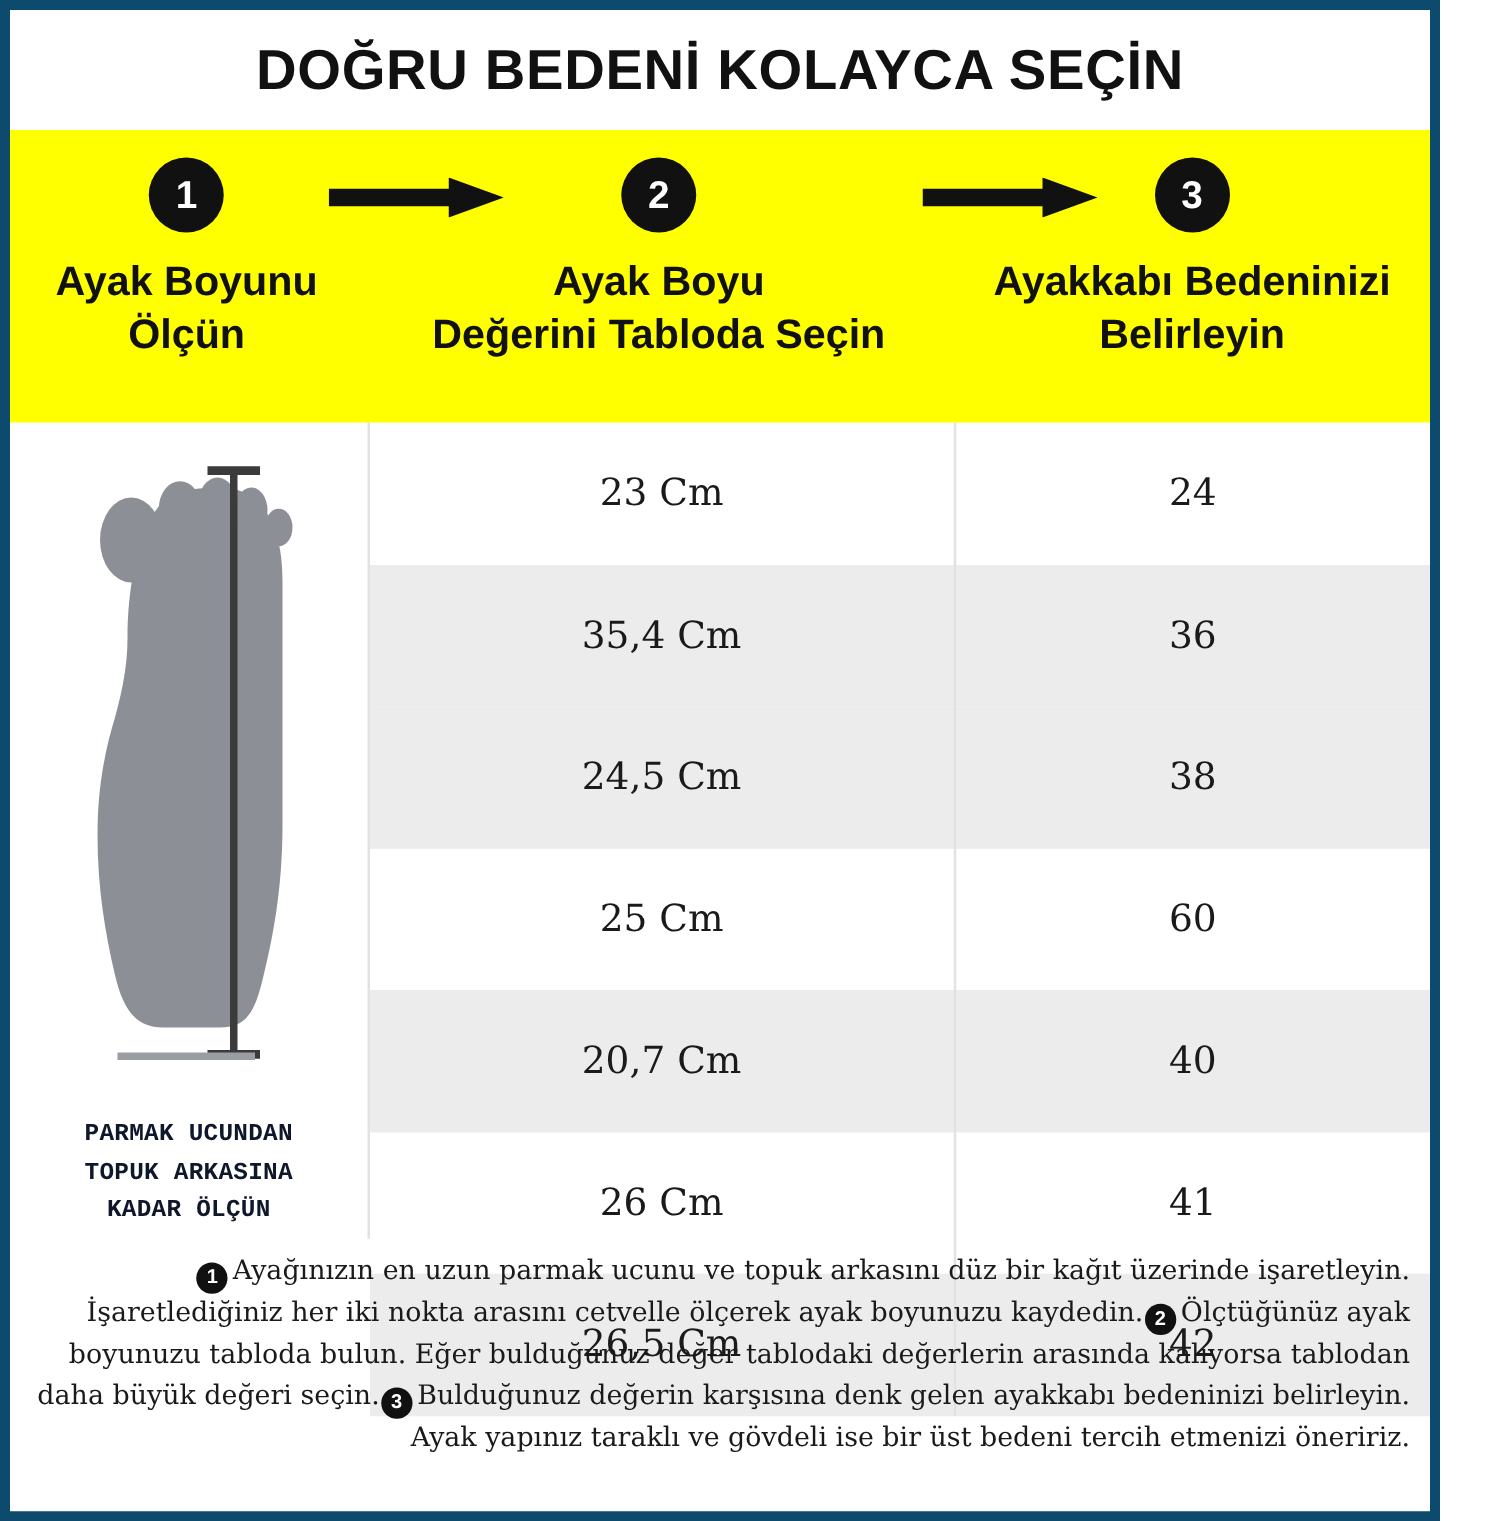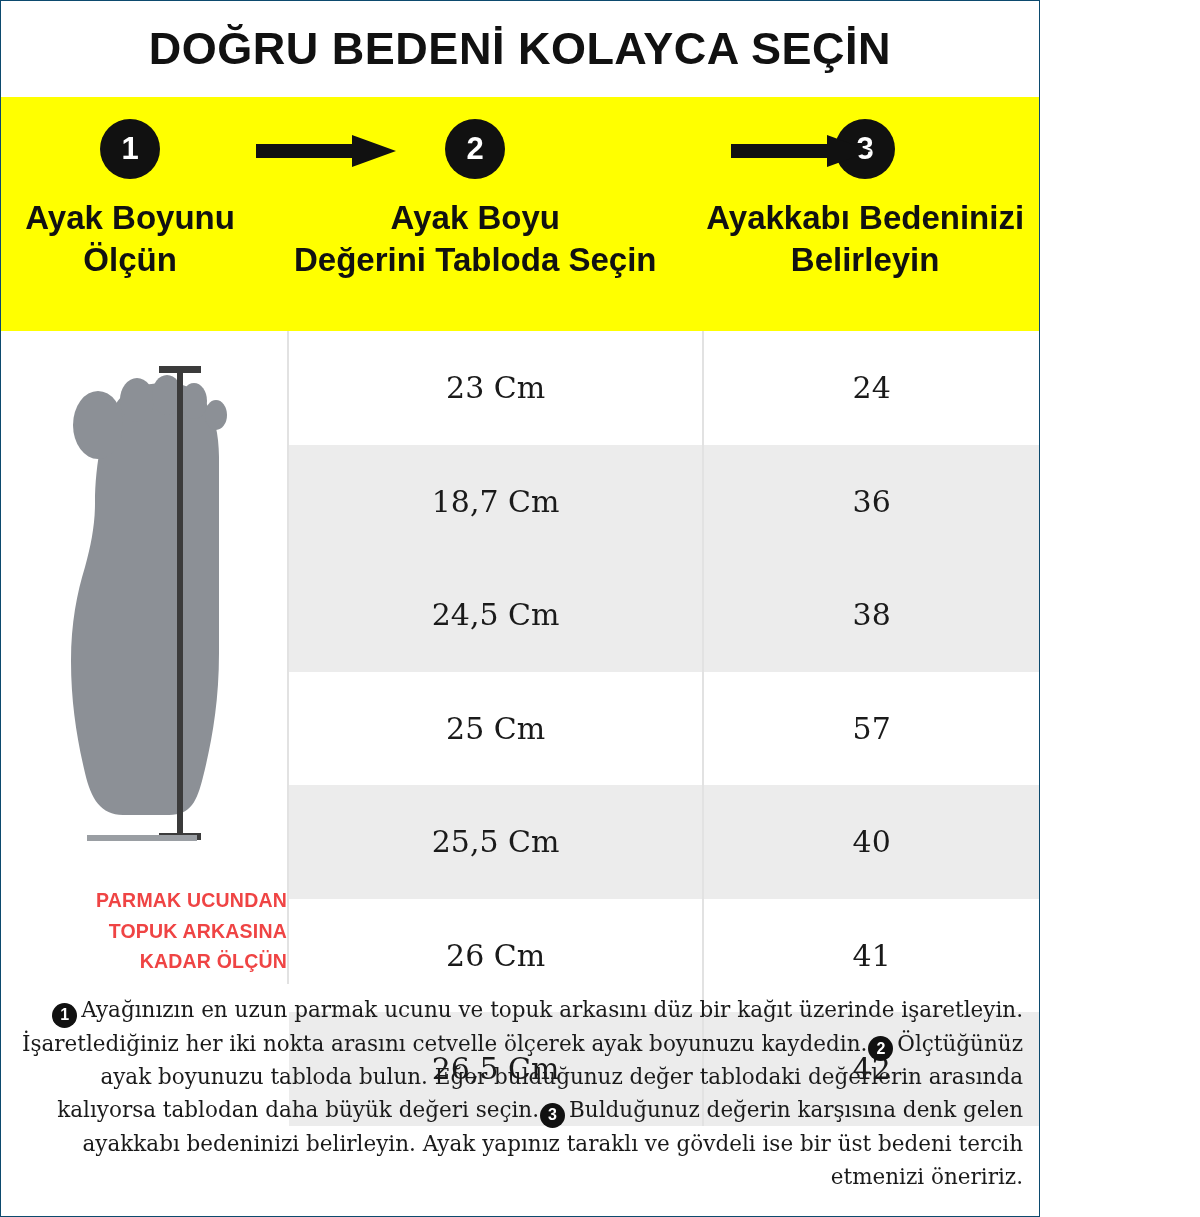--- a/index.html
+++ b/index.html
@@ -8,25 +8,25 @@
     background: #ffffff;
   }
   body {
     width: 1200px;
     height: 1217px;
     font-family: "Liberation Sans", sans-serif;
     color: #1a1a1a;
     overflow: hidden;
   }
   .sheet {
-    width: 1040px;
+    width: 1152px;
     height: 1217px;
     position: relative;
     box-sizing: border-box;
-    border: 1px solid #0c4a6e;
+    border: 8px solid #0c4a6e;
     background: #fff;
   }
 
   
   .title-bar {
     height: 96px;
     display: flex;
     align-items: center;
     justify-content: center;
     background: #ffffff;
@@ -106,26 +106,27 @@
     top: 22px;
     left: 50px;
     width: 190px;
     height: 500px;
   }
   .foot-caption {
     position: absolute;
     bottom: 8px;
     left: 0;
     width: 100%;
-    text-align: right;
+    text-align: center;
     font-size: 19.5px;
     font-weight: bold;
     line-height: 1.55;
     letter-spacing: .2px;
-    color: #ef4444;
+    color: #0f172a;
+    font-family: Liberation Mono, monospace;
   }
 
   table.size-table {
     flex: 1;
     border-collapse: collapse;
     table-layout: fixed;
   }
   table.size-table td {
     text-align: center;
     font-size: 30px;
@@ -240,33 +241,33 @@
       </div>
     </div>
 
     <table class="size-table">
       <tbody>
         <tr>
           <td class="col-cm">23 Cm</td>
           <td class="col-size">24</td>
         </tr>
         <tr class="alt">
-          <td class="col-cm">18,7 Cm</td>
+          <td class="col-cm">35,4 Cm</td>
           <td class="col-size">36</td>
         </tr>
         <tr class="alt">
           <td class="col-cm">24,5 Cm</td>
           <td class="col-size">38</td>
         </tr>
         <tr>
           <td class="col-cm">25 Cm</td>
-          <td class="col-size">57</td>
-        </tr>
-        <tr class="alt">
-          <td class="col-cm">25,5 Cm</td>
+          <td class="col-size">60</td>
+        </tr>
+        <tr class="alt">
+          <td class="col-cm">20,7 Cm</td>
           <td class="col-size">40</td>
         </tr>
         <tr>
           <td class="col-cm">26 Cm</td>
           <td class="col-size">41</td>
         </tr>
         <tr class="alt">
           <td class="col-cm">26,5 Cm</td>
           <td class="col-size">42</td>
         </tr>

